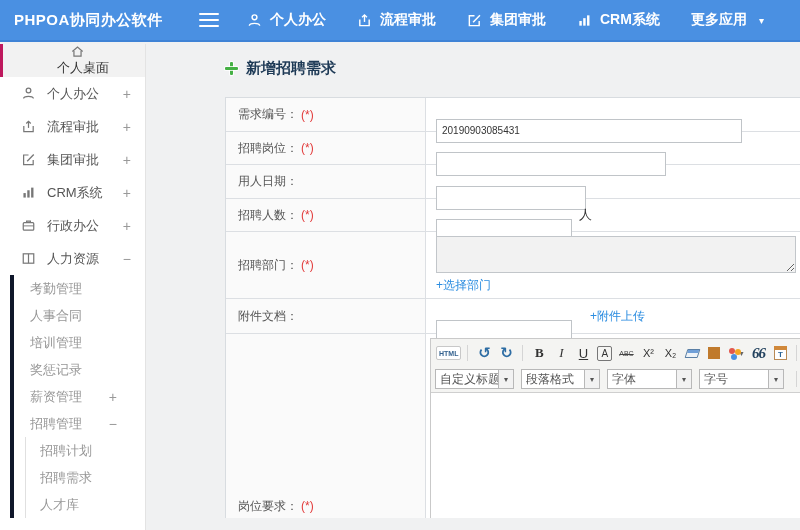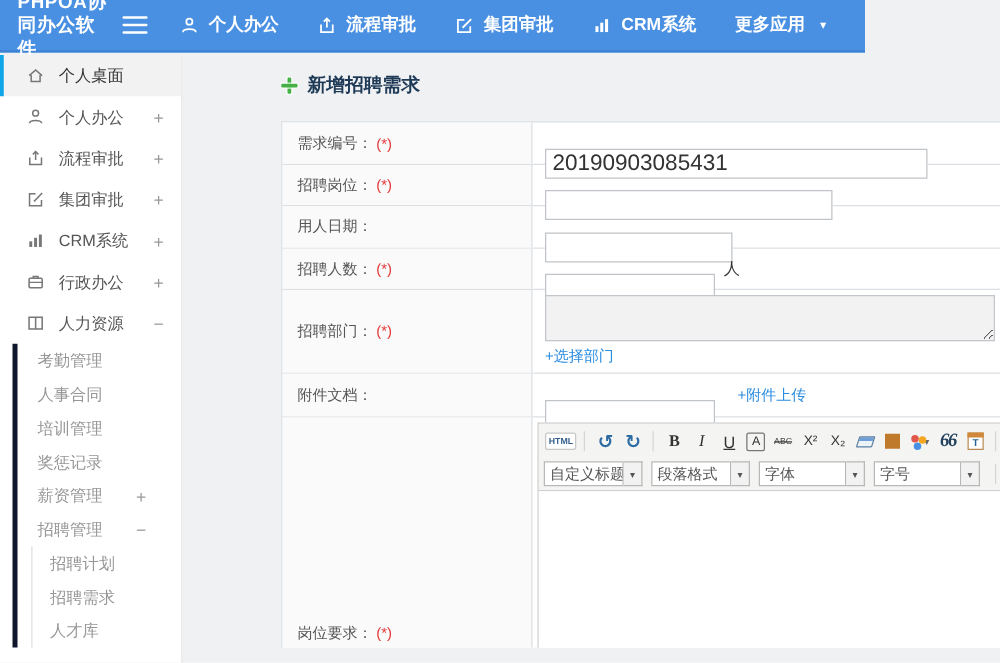--- a/index.html
+++ b/index.html
@@ -1,37 +1,37 @@
 <!DOCTYPE html>
 <html><head>
 <meta charset="utf-8">
 <style>
   * { margin:0; padding:0; box-sizing:border-box; }
   html,body { width:800px; height:530px; overflow:hidden; background:#f0f1f2;
     font-family:"Liberation Sans","DejaVu Sans",sans-serif; }
 
   
-  .hdr { position:absolute; top:0; left:0; width:692px; height:42px;
+  .hdr { position:absolute; top:0; left:0; width:800px; height:42px;
     background:#4a90e2; border-bottom:2px solid #3f83d6;
     display:flex; align-items:center; color:#fff; }
   .brand { margin-left:14px; width:176px; font-size:15px; font-weight:bold; letter-spacing:.5px; }
   .burger { margin-left:9px; width:22px; cursor:pointer; }
   .burger i { display:block; width:20px; height:2.5px; background:#fff; margin:3.5px 0; border-radius:1px; }
   .topnav { display:flex; align-items:center; margin-left:26px; }
   .topnav .tn { display:flex; align-items:center; margin-right:31px; font-size:14px;
     font-weight:bold; cursor:pointer; white-space:nowrap; }
   .topnav .tn svg { margin-right:8px; }
   .tn .caret { margin-left:12px; font-size:10px; }
 
   
   .side { position:absolute; top:44px; left:0; width:146px; bottom:0; background:#fff;
     border-right:1px solid #e3e3e3; overflow:hidden; }
   .sitem { position:relative; height:33px; display:flex; align-items:center;
     padding-left:21px; font-size:13px; color:#555; cursor:pointer; white-space:nowrap; }
-  .sitem.active { background:#f2f2f2; border-left:3px solid #0ea5e9; padding-left:18px; color:#333; }
+  .sitem.active { background:#f2f2f2; border-left:3px solid #be185d; padding-left:18px; color:#333;flex-direction:column; }
   .sitem .sic { width:15px; height:15px; margin-right:11px; flex:0 0 15px; }
   .tgl { position:absolute; right:14px; color:#999; font-size:14px; font-weight:normal; }
   .sublist { margin-left:10px; border-left:4px solid #0f172a; }
   .sub { position:relative; height:27px; display:flex; align-items:center;
     padding-left:16px; font-size:13px; color:#979797; cursor:pointer; white-space:nowrap; }
   .sub .tgl { right:28px; }
   .subsublist { margin-left:11px; border-left:1px solid #e0e0e0; }
   .subsub { height:27px; display:flex; align-items:center; padding-left:14px;
     font-size:13px; color:#979797; cursor:pointer; white-space:nowrap; }
 
@@ -49,21 +49,21 @@
   
   .ftable { margin:19px 0 0 78px; width:1100px; background:#fff;
     border:1px solid #d8dce0; border-bottom:none; }
   .frow { display:flex; border-bottom:1px solid #dcdfe3; }
   .fl { width:200px; flex:0 0 200px; background:#fafafa; border-right:1px solid #dcdfe3;
     display:flex; align-items:center; padding-left:12px; font-size:12px; color:#555; }
   .req { color:#e23b3b; margin-left:3px; }
   .fv { flex:1; display:flex; align-items:center; padding:4px 10px; }
   .fv.col { flex-direction:column; align-items:flex-start; justify-content:center; }
   input.inp { height:24px; border:1px solid #c0c4c8; background:#fff; padding:2px 5px;
-    font-size:18px; color:#333; font-family:inherit;margin-top:32px; }
+    font-size:10px; color:#333; font-family:inherit;margin-top:32px; }
   .w1{width:306px}.w2{width:230px}.w3{width:150px}.w4{width:136px}
   .suffix { margin-left:7px; font-size:13px; color:#333; }
   textarea.ta { width:360px; height:48px; background:#f2f2f2; border:1px solid #c2c6ca;
     resize:both; font-family:inherit; }
   a.blink { font-size:12px; color:#2a8ce0; text-decoration:none; cursor:pointer; }
   .fv .gap { margin-left:18px; }
   .fv .under { margin-top:4px; }
 
   
   .edwrap { margin:4px; width:866px; border:1px solid #c9c9c9; background:#fff; }

